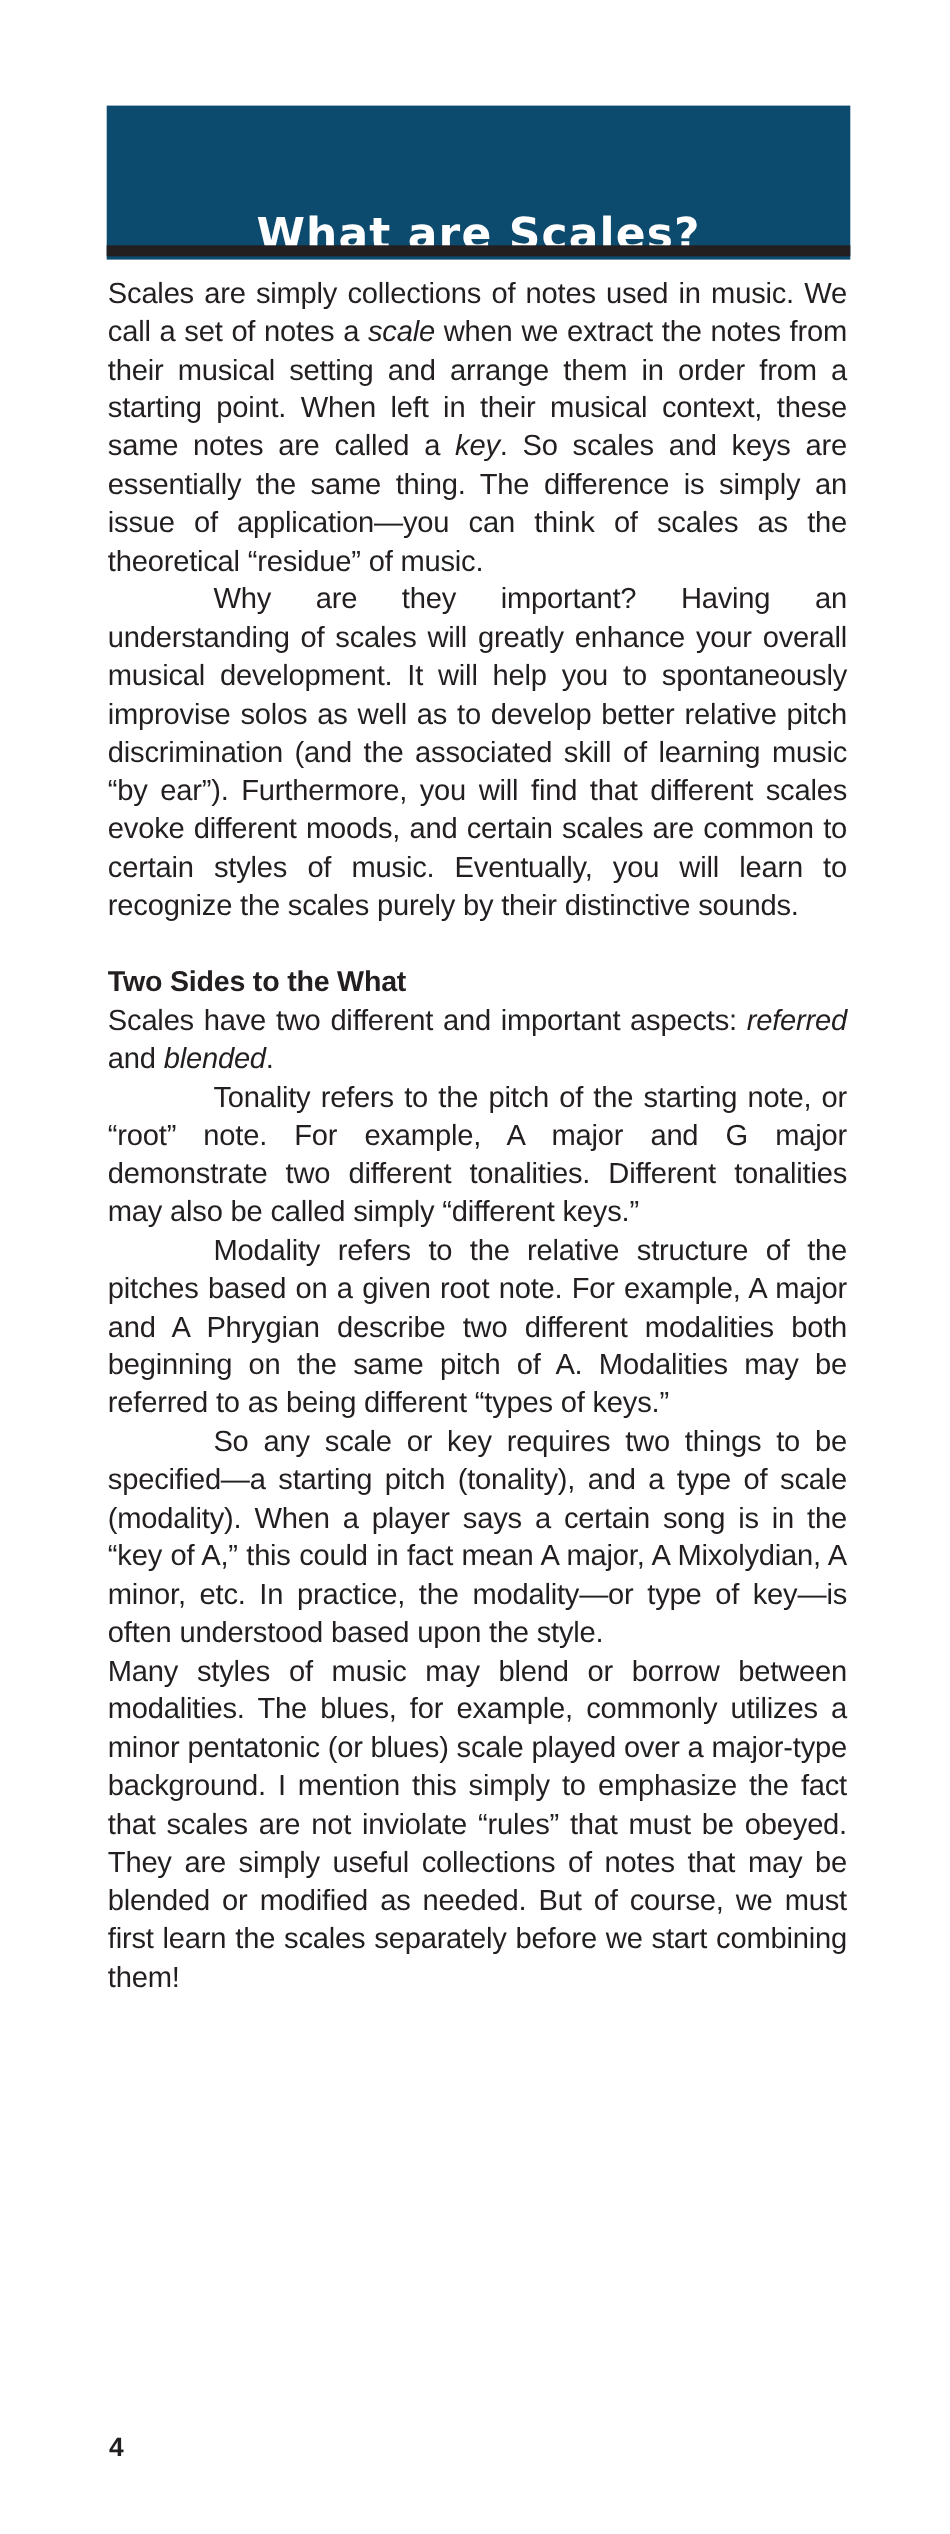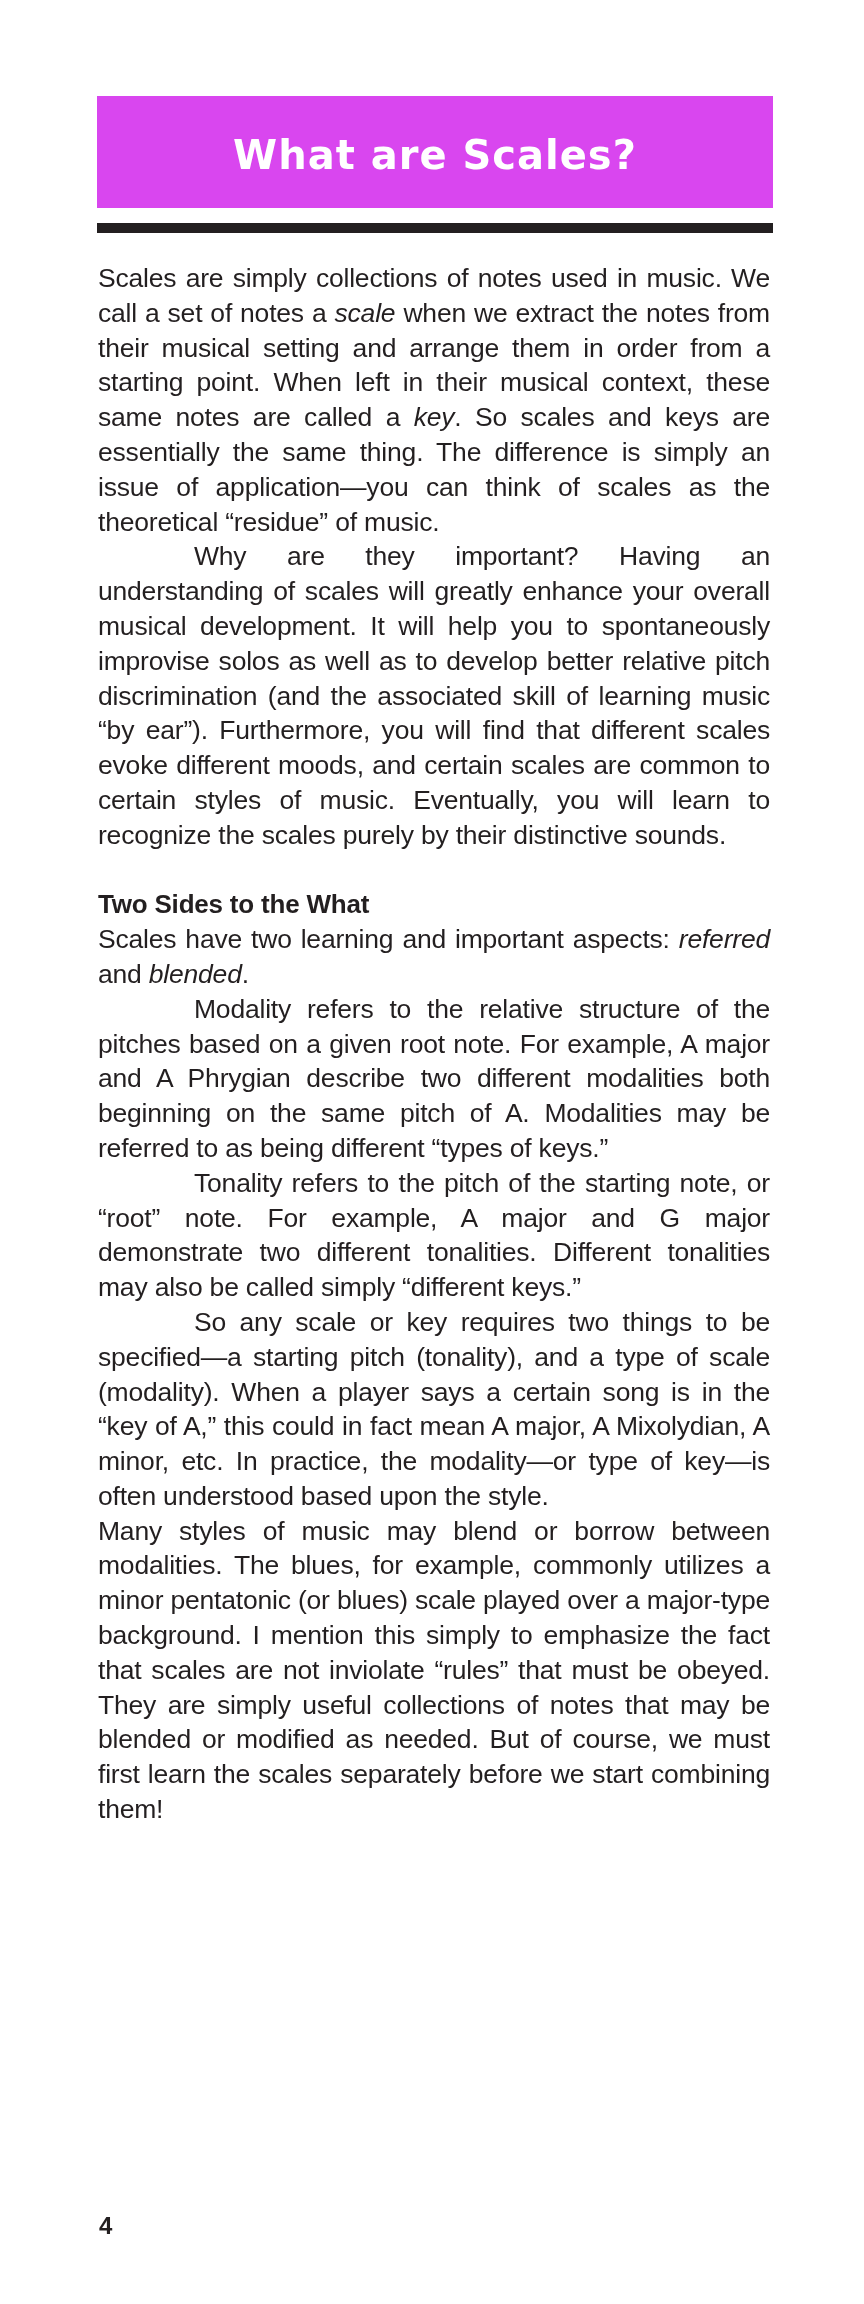--- a/index.html
+++ b/index.html
@@ -1,33 +1,33 @@
 <!DOCTYPE html>
 <html><head>
   <meta charset="utf-8">
   <style>
     html, body { margin: 0; padding: 0; background: #ffffff; }
     body {
       width: 864px; height: 2304px; position: relative; overflow: hidden;
       font-family: "Liberation Sans", sans-serif; color: #231f20;
     }
     .header-box {
-      position: absolute; left: 97px; top: 96px; width: 676px; height: 112px;
-      background: #d946ef; display: flex; align-items: center; justify-content: center;
+      position: absolute; left: 97px; top: 96px; width: 676px; height: 140px;
+      background: #0c4a6e; display: flex; align-items: flex-end; justify-content: center;
     }
     .header-title {
       color: #ffffff; font-family: "DejaVu Sans", sans-serif; font-size: 40px;
       font-weight: bold; letter-spacing: 1px; margin-top: 6px;
     }
     .header-rule {
       position: absolute; left: 97px; top: 223px; width: 676px; height: 10px;
       background: #231f20;
     }
     .content {
-      position: absolute; left: 98px; top: 261px; width: 672px;
+      position: absolute; left: 98px; top: 249px; width: 672px;
       font-size: 26.5px; line-height: 34.8px; text-align: justify;
       letter-spacing: -0.2px;
     }
     .content p { margin: 0; }
     .content p.indent { text-indent: 96px; }
     .content h2 {
       margin: 0; font-size: 26px; font-weight: bold; line-height: 34.8px;
     }
     .content h2.section { margin-top: 34.8px; }
     .page-number {
@@ -40,21 +40,21 @@
 <div class="header-box">
   <div class="header-title">What are Scales?</div>
 </div>
 <div class="header-rule"></div>
 
 <div class="content">
   <p><span>Scales are simply collections of notes used in music. We call a set of notes a </span><em>scale</em><span> when we extract the notes from their musical setting and arrange them in order from a starting point. When left in their musical context, these same notes are called a </span><em>key</em><span>. So scales and keys are essentially the same thing. The difference is simply an issue of application—you can think of scales as the theoretical “residue” of music.</span></p>
   <p class="indent">Why are they important? Having an understanding of scales will greatly enhance your overall musical development. It will help you to spontaneously improvise solos as well as to develop better relative pitch discrimination (and the associated skill of learning music “by ear”). Furthermore, you will find that different scales evoke different moods, and certain scales are common to certain styles of music. Eventually, you will learn to recognize the scales purely by their distinctive sounds.</p>
 
   <h2 class="section">Two Sides to the What</h2>
-  <p><span>Scales have two learning and important aspects: </span><em>referred</em><span> and </span><em>blended</em><span>.</span></p>
+  <p><span>Scales have two different and important aspects: </span><em>referred</em><span> and </span><em>blended</em><span>.</span></p>
+  <p class="indent">Tonality refers to the pitch of the starting note, or “root” note. For example, A major and G major demonstrate two different tonalities. Different tonalities may also be called simply “different keys.”</p>
   <p class="indent">Modality refers to the relative structure of the pitches based on a given root note. For example, A major and A Phrygian describe two different modalities both beginning on the same pitch of A. Modalities may be referred to as being different “types of keys.”</p>
-  <p class="indent">Tonality refers to the pitch of the starting note, or “root” note. For example, A major and G major demonstrate two different tonalities. Different tonalities may also be called simply “different keys.”</p>
   <p class="indent">So any scale or key requires two things to be specified—a starting pitch (tonality), and a type of scale (modality). When a player says a certain song is in the “key of A,” this could in fact mean A major, A Mixolydian, A minor, etc. In practice, the modality—or type of key—is often understood based upon the style.</p>
 
   <p>Many styles of music may blend or borrow between modalities. The blues, for example, commonly utilizes a minor pentatonic (or blues) scale played over a major-type background. I mention this simply to emphasize the fact that scales are not inviolate “rules” that must be obeyed. They are simply useful collections of notes that may be blended or modified as needed. But of course, we must first learn the scales separately before we start combining them!</p>
 </div>
 
 <div class="page-number">4</div>
 
 </body></html>

